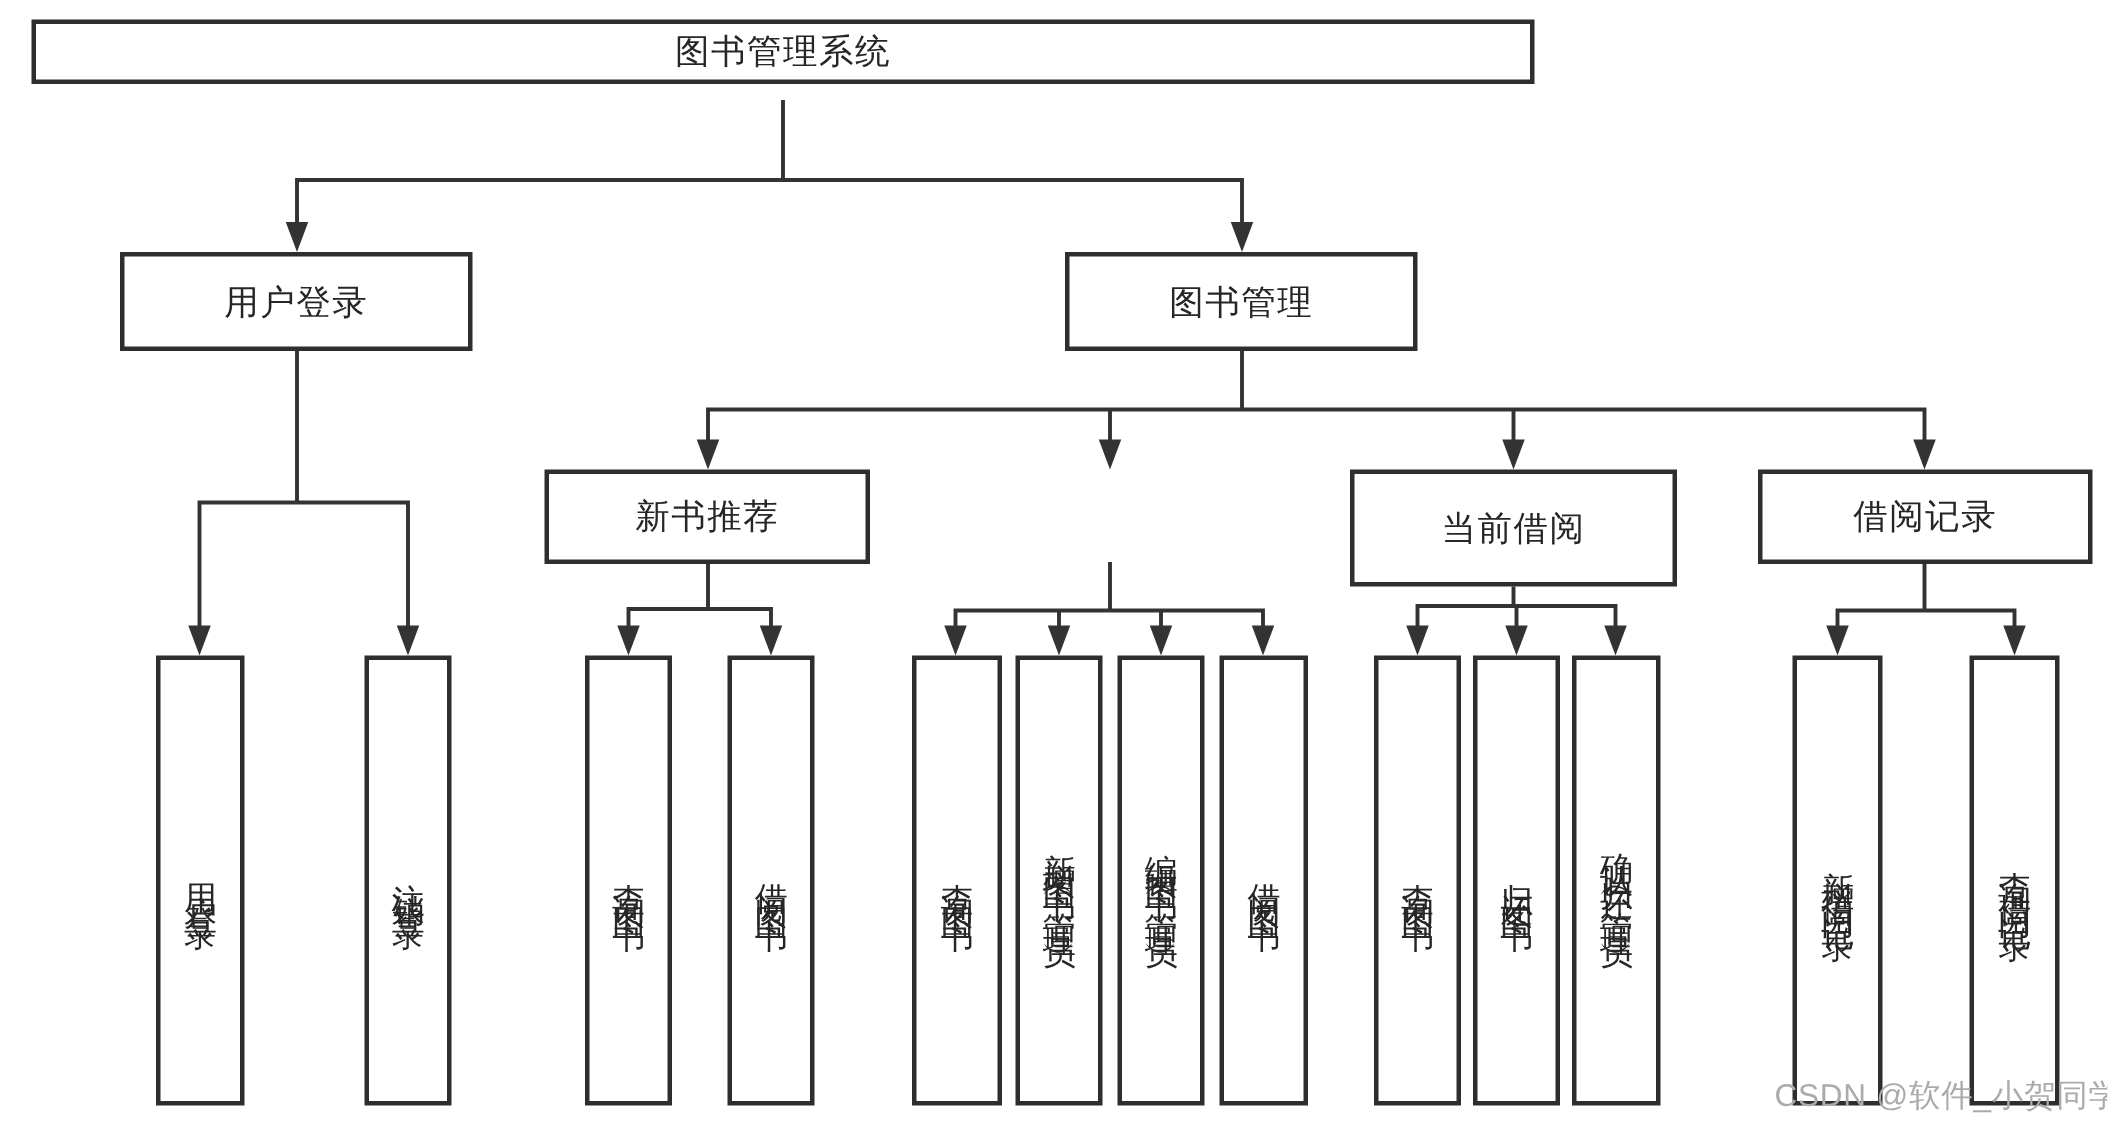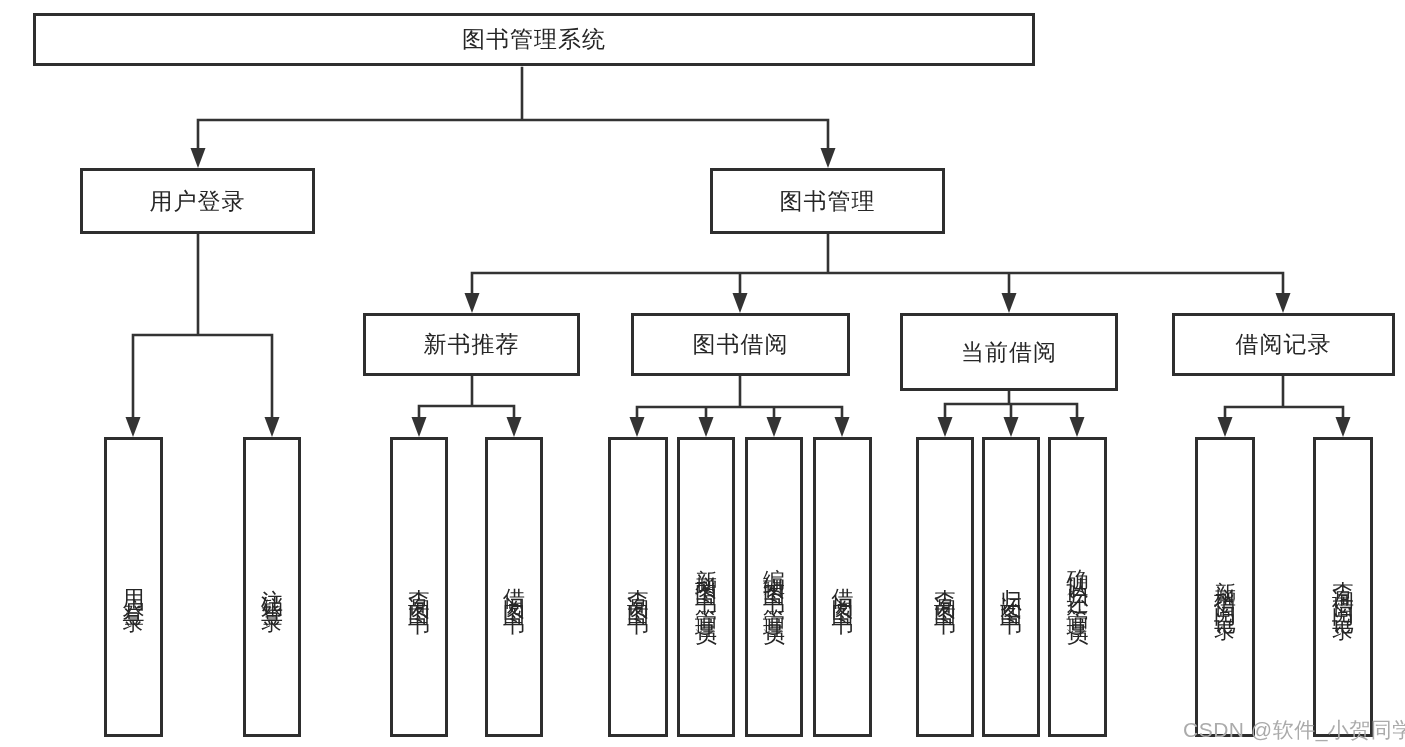--- a/index.html
+++ b/index.html
@@ -77,27 +77,26 @@
       <polygon points="834.5,417 849.5,417 842,437" fill="#333333"></polygon>
       <path d="M 1009 376 L 1009 404 M 945 404 L 1077 404 M 945 404 L 945 423 M 1011 404 L 1011 423 M 1077 404 L 1077 423 " fill="none" stroke="#333333" stroke-width="2.6" stroke-linecap="square"></path>
       <polygon points="937.5,417 952.5,417 945,437" fill="#333333"></polygon>
       <polygon points="1003.5,417 1018.5,417 1011,437" fill="#333333"></polygon>
       <polygon points="1069.5,417 1084.5,417 1077,437" fill="#333333"></polygon>
       <path d="M 1283 376 L 1283 407 M 1225 407 L 1343 407 M 1225 407 L 1225 423 M 1343 407 L 1343 423 " fill="none" stroke="#333333" stroke-width="2.6" stroke-linecap="square"></path>
       <polygon points="1217.5,417 1232.5,417 1225,437" fill="#333333"></polygon>
       <polygon points="1335.5,417 1350.5,417 1343,437" fill="#333333"></polygon>
     </svg>
 
-  <div class="box hbox" style="left:33px;top:13px;width:1002px;height:53px">图书管理系统</div>
+  <div class="box hbox" style="left:21px;top:13px;width:1002px;height:43px">图书管理系统</div>
 
   <div class="box hbox" style="left:80px;top:168px;width:235px;height:66px">用户登录</div>
   <div class="box hbox" style="left:363px;top:313px;width:217px;height:63px">新书推荐</div>
 
   <div class="box hbox" style="left:710px;top:168px;width:235px;height:66px">图书管理</div>
-  <div class="box hbox" style="left:631px;top:313px;width:219px;height:63px">图书借阅</div>
   <div class="box hbox" style="left:900px;top:313px;width:218px;height:78px">当前借阅</div>
   <div class="box hbox" style="left:1172px;top:313px;width:223px;height:63px">借阅记录</div>
 
   <div class="box vbox" style="left:104px;top:437px;width:59px;height:300px">用户登录</div>
   <div class="box vbox" style="left:243px;top:437px;width:58px;height:300px">注销登录</div>
 
   <div class="box vbox" style="left:390px;top:437px;width:58px;height:300px">查询图书</div>
   <div class="box vbox" style="left:485px;top:437px;width:58px;height:300px">借阅图书</div>
 
   <div class="box vbox" style="left:608px;top:437px;width:60px;height:300px">查询图书</div>

